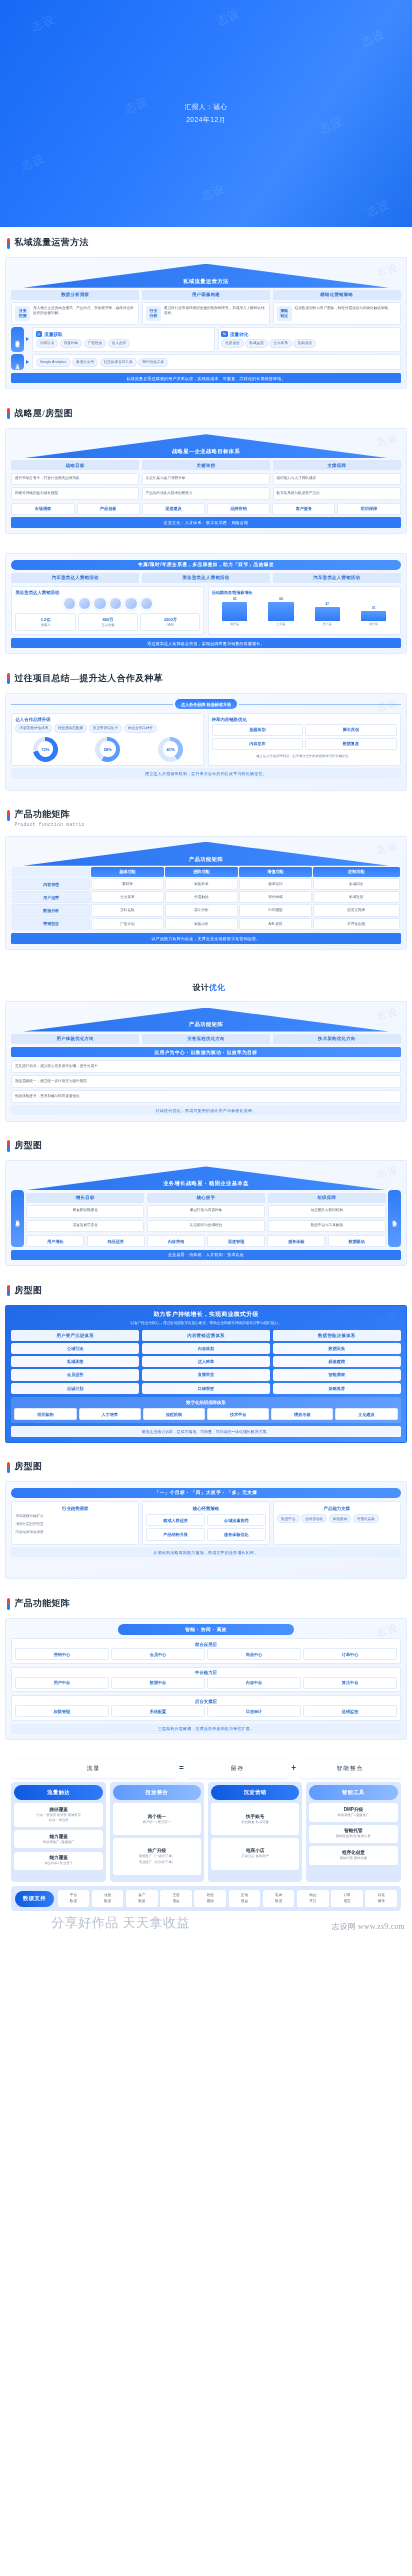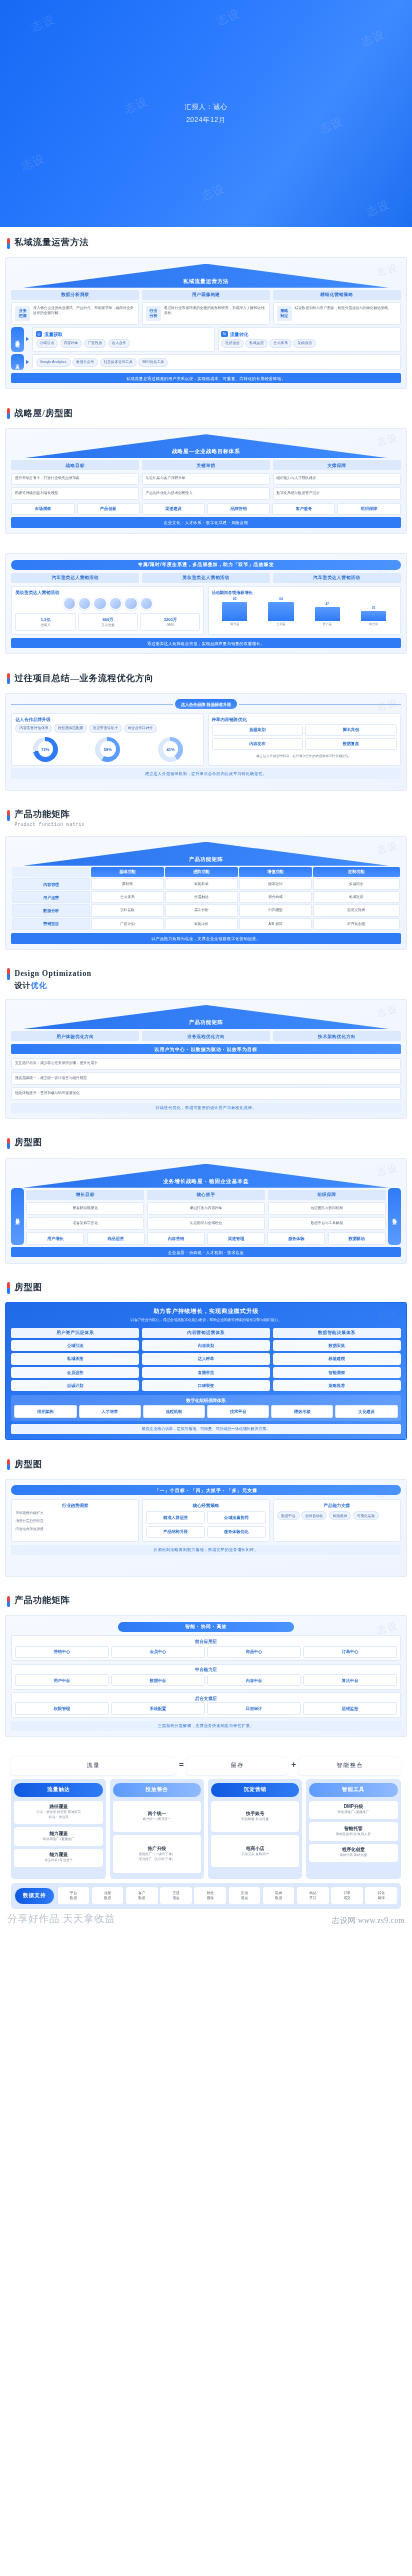--- a/index.html
+++ b/index.html
@@ -256,21 +256,21 @@
     flex:1;background:#fff;border-radius:2.6px;text-align:center;
     font-size:3.6px;color:#5a6676;line-height:1.5;padding:3.1px 1px;
   }
 
   .footer {
     display:flex;align-items:flex-end;justify-content:space-between;
     padding:3.1px 7.2px 5.2px 7.2px;
   }
   .footer .left {
     font-family:"Liberation Serif","DejaVu Serif",serif;
-    font-size:10px;color:#b9c2cf;letter-spacing:0.5px;
+    font-size:13px;color:#b9c2cf;letter-spacing:0.5px;margin-left:44px;
   }
   .footer .right {
     font-family:"Liberation Serif","DejaVu Serif",serif;
     font-size:7.7px;color:#9aa5b4;letter-spacing:0.3px;
   }
   .sm { font-size:3.3px;color:#7b8798;line-height:1.55; }
   .center { text-align:center; }
 </style>
 </head>
 <body>
@@ -508,21 +508,21 @@
         </div>
       </div>
       <div class="footnote">通过垂类达人矩阵组合投放，实现品牌声量与销量的双重增长。</div>
     </div>
   </div>
 
   <div class="section">
     <div class="sec-head">
         <div class="sec-title-row">
       <div class="sec-bar"></div>
-      <div class="sec-title">过往项目总结—业务流程优化方向</div>
+      <div class="sec-title">过往项目总结—提升达人合作及种草</div>
     </div>
       </div>
     <div class="slide">
       <div class="slide-wm">志设</div>
       <div class="pipe">
         <div class="pipe-line"></div>
         <div class="pipe-node">达人合作品牌 筛选标准升级</div>
         <div class="pipe-line"></div>
       </div>
       <div class="two" style="margin-top:3.6px;">
@@ -620,25 +620,21 @@
           <td>程序化创意</td>
         </tr>
       </tbody>
         </table>
       <div class="footnote">以产品能力矩阵为底座，支撑企业全链路数字化营销运营。</div>
     </div>
   </div>
 
   <div class="section">
     <div class="sec-head">
-      <div class="sec-title-row">
-        <div class="sec-bar"></div>
-        <div class="sec-title sec-title-mixed">Design Optimization</div>
-      </div>
-      <div class="sec-title-row" style="margin-top:1px;padding-left:7.2px;">
+      <div class="sec-title-row" style="margin-top:15px;padding-left:7.2px;justify-content:center;">
         <div class="sec-title sec-title-mixed">
           <span>设计</span><span class="hl">优化</span>
         </div>
       </div>
     </div>
     <div class="slide">
       <div class="slide-wm">志设</div>
       <div class="roof">
         <span>产品功能矩阵</span>
       </div>

